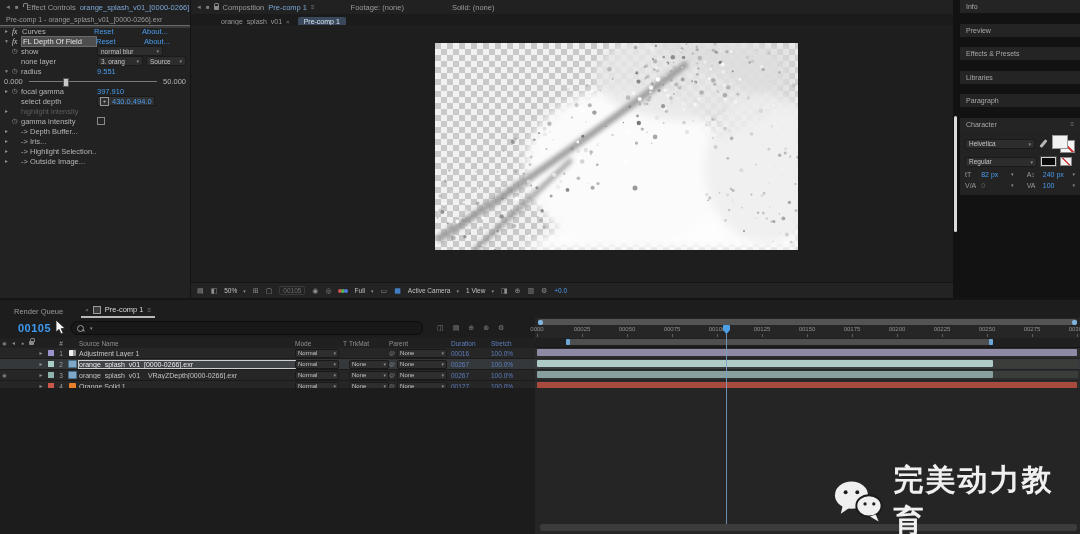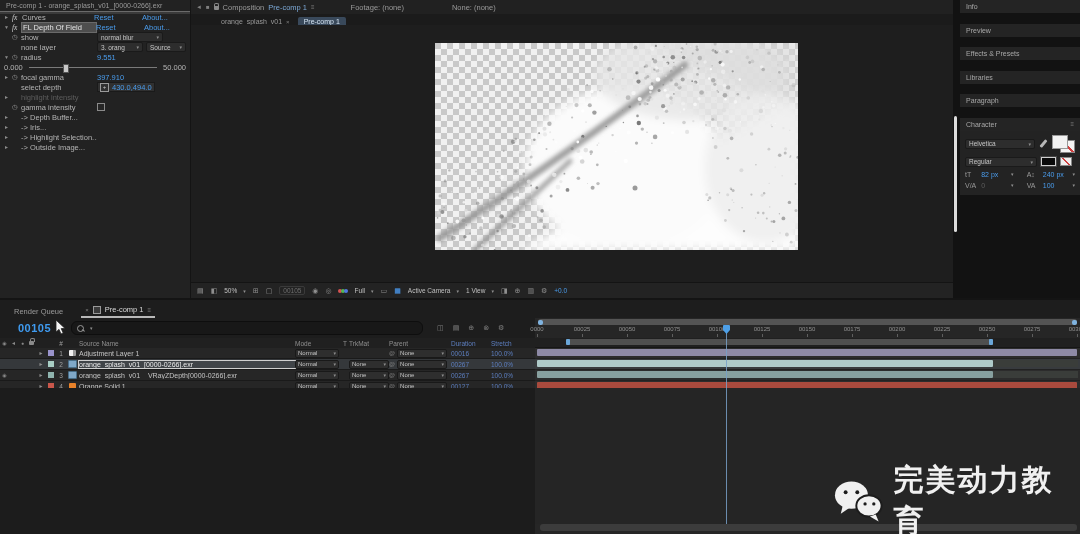--- a/index.html
+++ b/index.html
@@ -128,20 +128,30 @@
   #wm-text{font-size:30px;font-weight:bold;color:#f0f0f0;letter-spacing:2px;font-family:"Liberation Sans",sans-serif;}
 
   #cursor{position:absolute;left:55px;top:320px;}
 </style>
 </head>
 <body>
 
 <div id="root">
 
   <div class="panel" id="ec">
+    <div class="phead">
+      <span class="gi">◄</span>
+      <span class="gi">■</span>
+      <span class="lock"></span>
+      <span>Effect Controls</span>
+      <span class="bluedim">orange_splash_v01_[0000-0266]</span>
+      <span class="gi">≡</span>
+      <span class="flex1"></span>
+      <span class="gi">»</span>
+    </div>
     <div class="ec-compline">Pre-comp 1 - orange_splash_v01_[0000-0266].exr</div>
     <div id="ec-effects">
         <div class="ec-row">
           <span class="arr">►</span>
           <span class="fx">fx</span>
           <span class="fx-name">Curves</span>
           <span class="fx-reset blue">Reset</span>
           <span class="blue">About...</span>
         </div>
         <div class="ec-row">
@@ -232,21 +242,21 @@
     <div class="phead">
       <span class="gi">◄</span>
       <span class="gi">■</span>
       <span class="lock"></span>
       <span>Composition</span>
       <span class="bluedim">Pre-comp 1</span>
       <span class="gi">≡</span>
       <span style="width:28px"></span>
       <span>Footage: (none)</span>
       <span style="width:40px"></span>
-      <span>None: (none)</span>
+      <span>Solid: (none)</span>
     </div>
     <div class="vtabs">
       <div class="vtab">
         <span>orange_splash_v01</span>
         <span class="gi">×</span>
       </div>
       <div class="vtab active">
         <span>Pre-comp 1</span>
       </div>
     </div>

